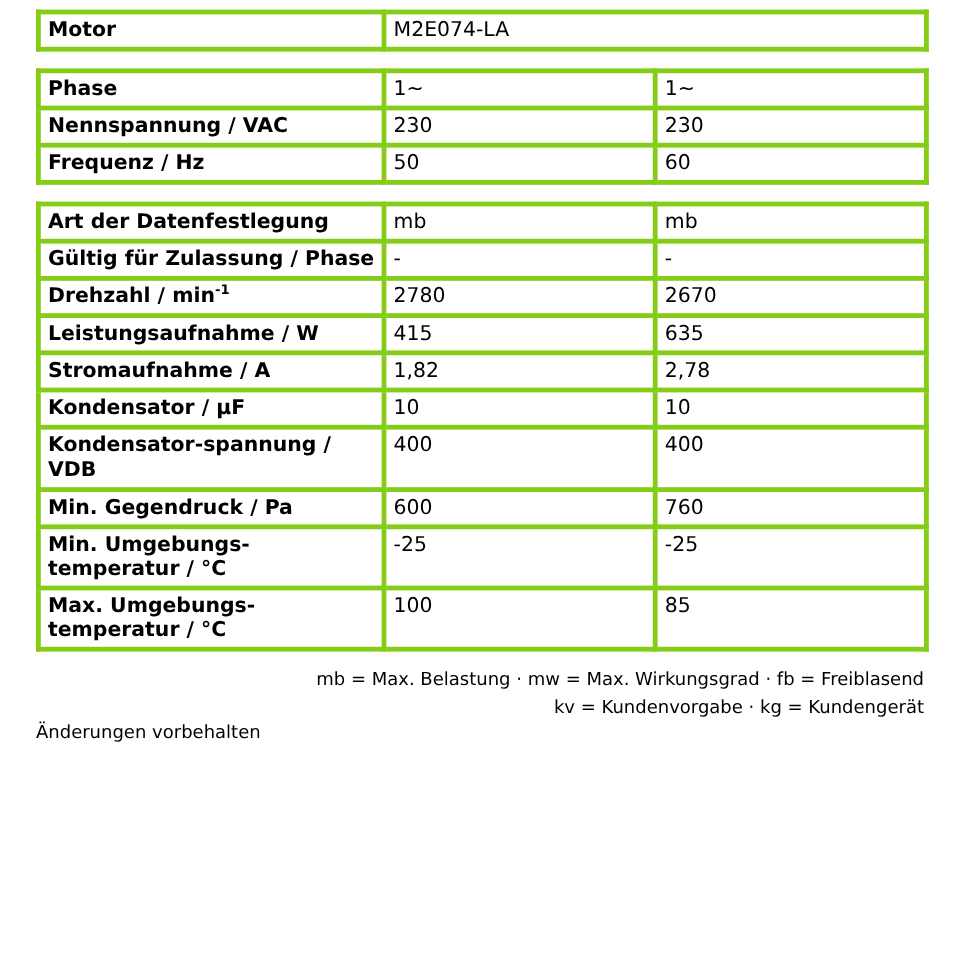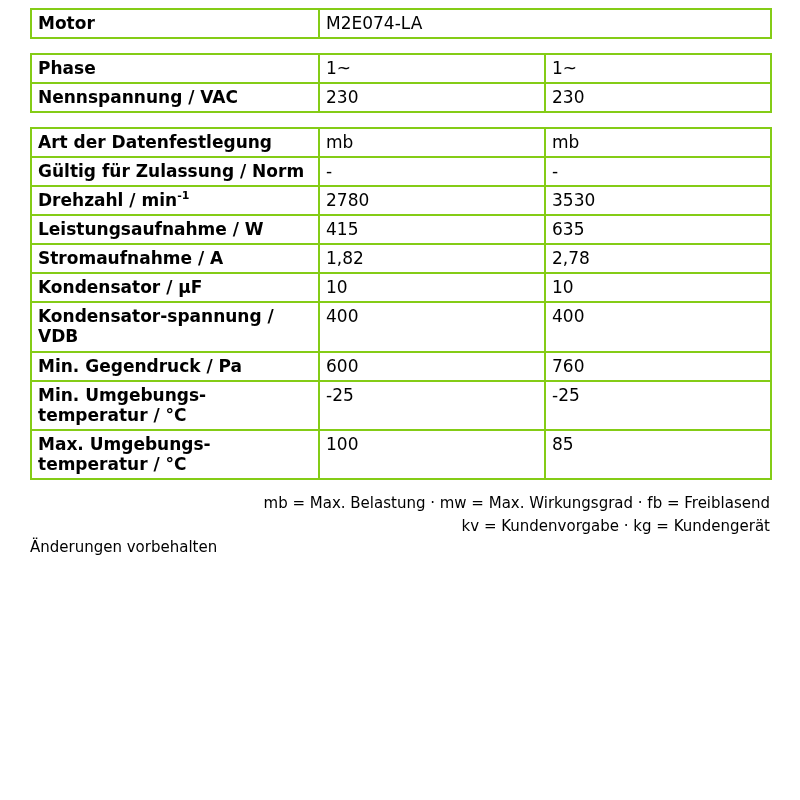--- a/index.html
+++ b/index.html
@@ -21,21 +21,21 @@
     box-sizing: border-box;
     padding: 8px 30px 0 30px;
   }
   table.spec {
     border-collapse: collapse;
     table-layout: fixed;
     width: 740px;
     margin: 0;
   }
   table.spec td {
-    border: 2px solid #84cc16;
+    border: 4px solid #84cc16;
     vertical-align: top;
     padding: 3px 6px 4px 6px;
     font-size: 17px;
     line-height: 1.18;
     height: 27px;
     box-sizing: border-box;
   }
   td.label {
     font-weight: bold;
     width: 288px;
@@ -93,41 +93,46 @@
       <tr>
         <td class="label">Phase</td>
         <td class="val">1~</td>
         <td class="val">1~</td>
       </tr>
       <tr>
         <td class="label">Nennspannung / VAC</td>
         <td class="val">230</td>
         <td class="val">230</td>
       </tr>
+      <tr>
+        <td class="label">Frequenz / Hz</td>
+        <td class="val">50</td>
+        <td class="val">60</td>
+      </tr>
     </tbody>
   </table>
 
   <div class="gap"></div>
 
   <table class="spec">
     <tbody>
       <tr>
         <td class="label">Art der Datenfestlegung</td>
         <td class="val">mb</td>
         <td class="val">mb</td>
       </tr>
       <tr>
-        <td class="label twoline">Gültig für Zulassung / Norm</td>
+        <td class="label twoline">Gültig für Zulassung / Phase</td>
         <td class="val twoline">-</td>
         <td class="val twoline">-</td>
       </tr>
       <tr>
         <td class="label"><span>Drehzahl / min</span><sup class="minus1">-1</sup></td>
         <td class="val">2780</td>
-        <td class="val">3530</td>
+        <td class="val">2670</td>
       </tr>
       <tr>
         <td class="label">Leistungsaufnahme / W</td>
         <td class="val">415</td>
         <td class="val">635</td>
       </tr>
       <tr>
         <td class="label">Stromaufnahme / A</td>
         <td class="val">1,82</td>
         <td class="val">2,78</td>

